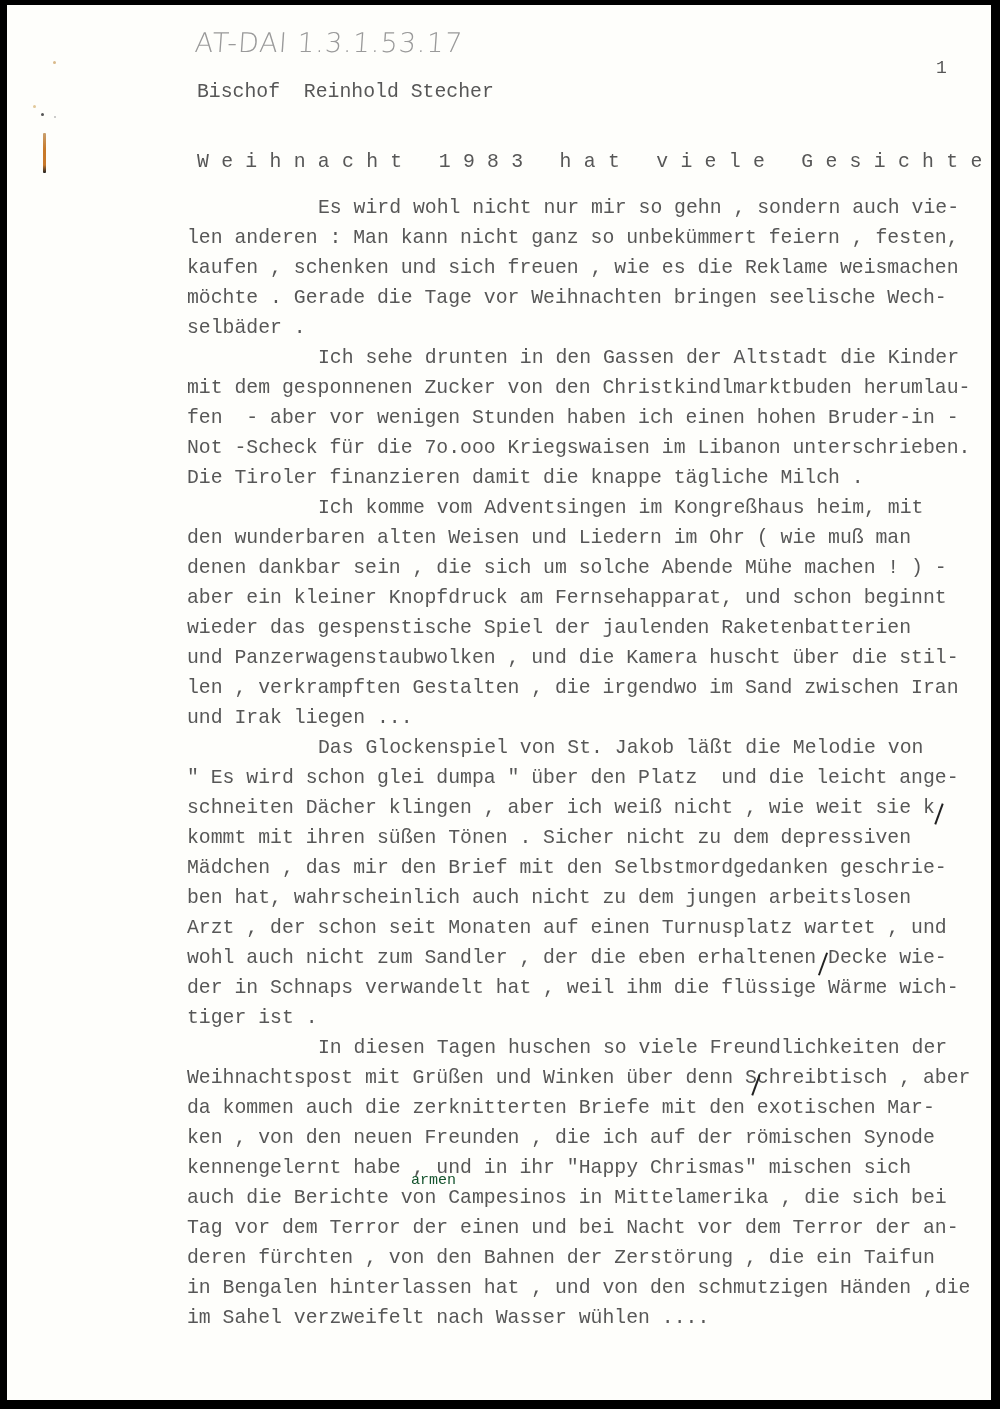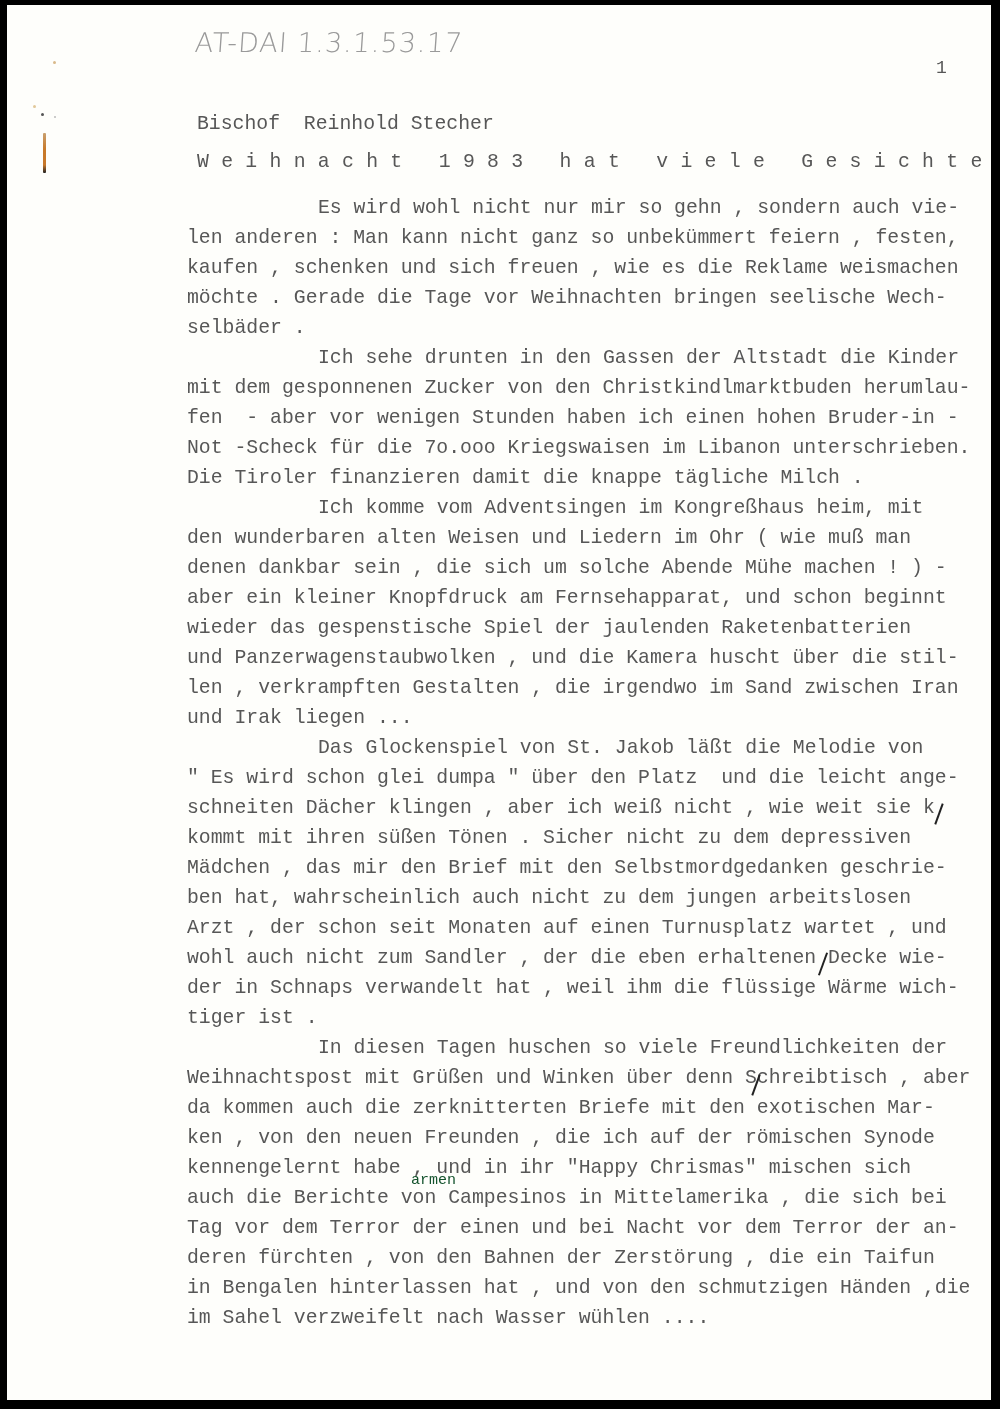--- a/index.html
+++ b/index.html
@@ -41,21 +41,21 @@
       font-weight: 300;
       transform: skewX(-4deg);
     }
     .page-number {
       left: 929px;
       top: 48px;
       font-size: 18px;
     }
     .author {
       left: 190px;
-      top: 104px;
+      top: 72px;
     }
     .title {
       left: 190px;
       top: 142px;
       letter-spacing: 12.3px;
     }
     .body-text {
       left: 180px;
       top: 188px;
     }

